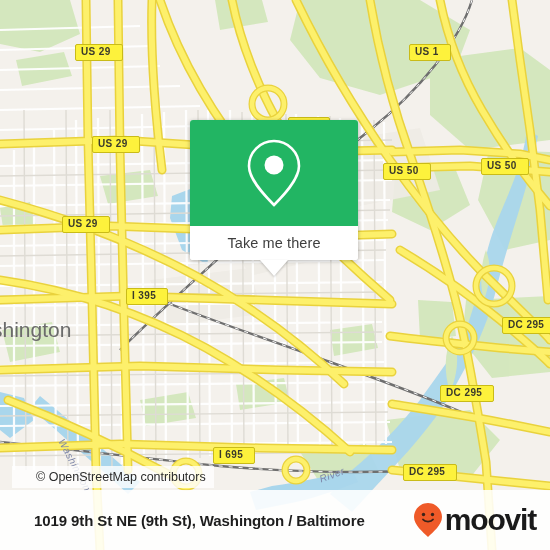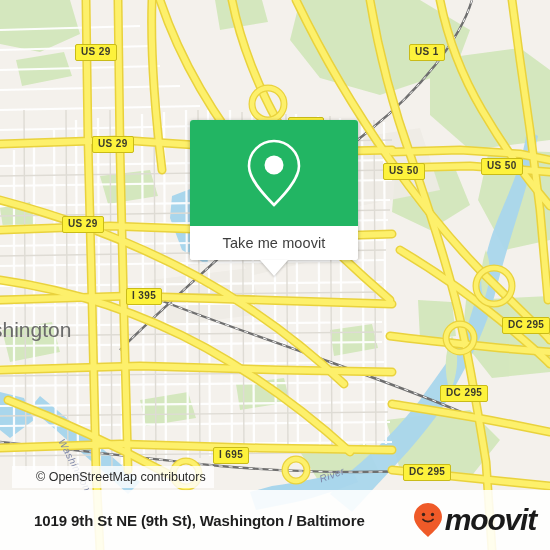--- a/index.html
+++ b/index.html
@@ -22,21 +22,21 @@
 
   .shield{
     position:absolute;
     background:#fdf23c;
     border:1px solid #c9bb18;
     border-radius:2px;
     color:#3a3a2c;
     font-weight:bold;
     font-size:10px;
     letter-spacing:.4px;
-    padding:1px 5px 2px 5px;
+    padding:1px 11px 2px 5px;
     line-height:12px;
     white-space:nowrap;
     font-family:"Liberation Sans","DejaVu Sans",sans-serif;
   }
 
   .placelabel{
     position:absolute;
     color:#6b6b6b;
     font-size:21px;
     white-space:nowrap;
@@ -115,21 +115,21 @@
   }
   #footer-address{
     font-size:15px;
     font-weight:bold;
     color:#1d1d1d;
     white-space:nowrap;
     letter-spacing:-.1px;
   }
   #brand{
     margin-left:auto;
-    display:flex;align-items:center;gap:2px;font-style:italic;
+    display:flex;align-items:center;gap:2px;
   }
   #brand-wordmark{
     font-size:30px;
     font-weight:bold;
     color:#1a1a1a;
     letter-spacing:-1.2px;
     line-height:30px;
   }
 </style>
 </head>
@@ -356,21 +356,21 @@
   </div>
 
   <div id="card">
     <div id="card-top">
       <svg width="60" height="72" viewBox="0 0 60 72">
         <path d="M30 4 C16.2 4 5 15.2 5 29 C5 43 22 60 30 68 C38 60 55 43 55 29 C55 15.2 43.8 4 30 4 Z" fill="none" stroke="#ffffff" stroke-width="2.6"></path>
         <circle cx="30" cy="28" r="9.5" fill="#ffffff"></circle>
       </svg>
     </div>
     <div id="card-bottom">
-      <span id="card-bottom-label">Take me moovit</span>
+      <span id="card-bottom-label">Take me there</span>
     </div>
     <div id="card-tail"></div>
   </div>
 
   <div id="attribution">
     <span>© OpenStreetMap contributors</span>
   </div>
 
   <div id="footer">
     <span id="footer-address">1019 9th St NE (9th St), Washington / Baltimore</span>

